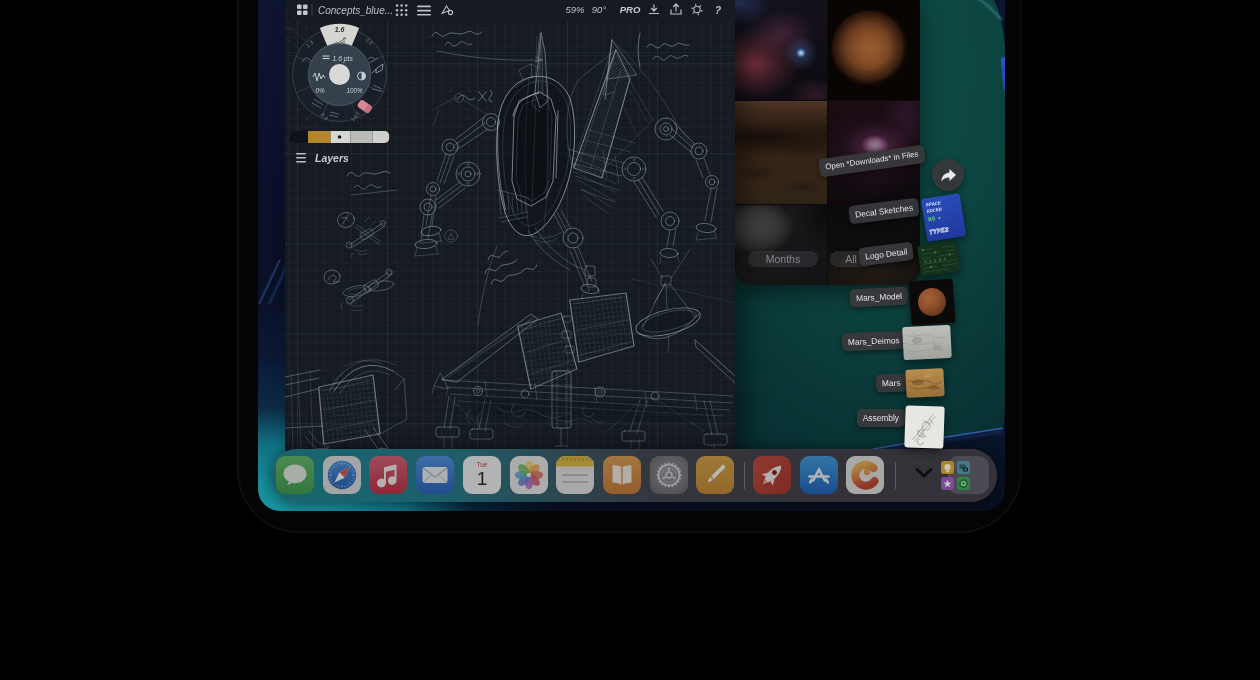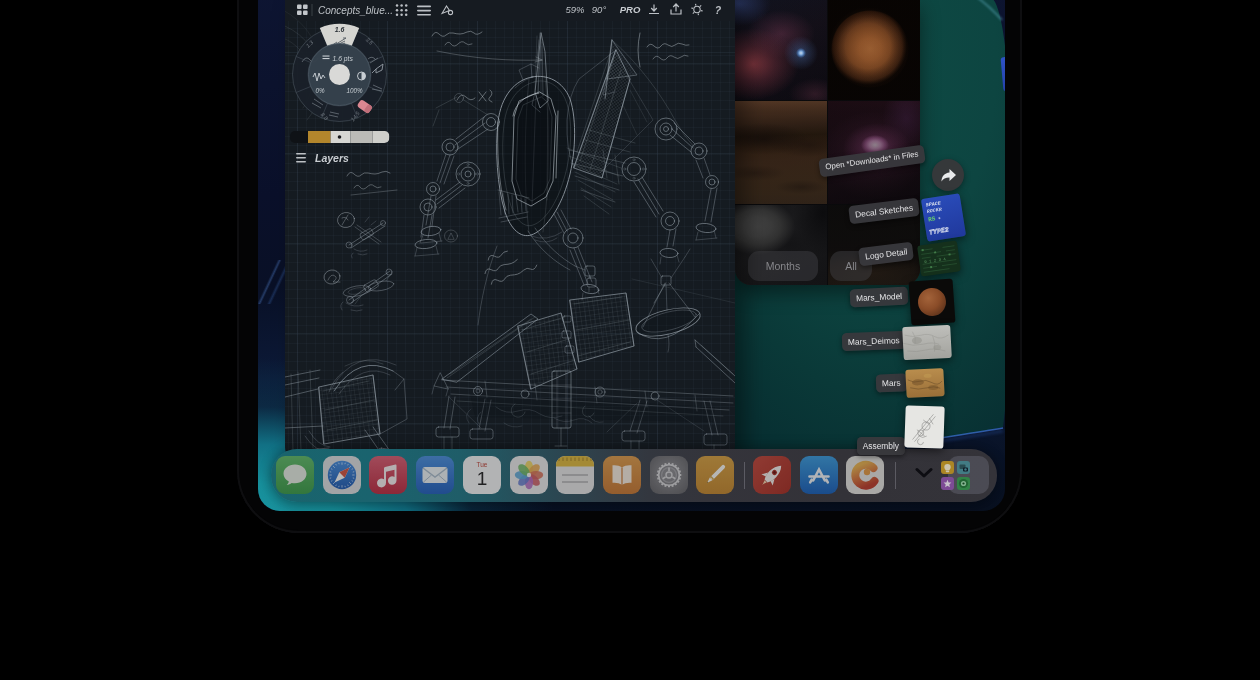--- a/index.html
+++ b/index.html
@@ -56,21 +56,21 @@
   #p5 { background:
     radial-gradient(ellipse 38px 28px at 22px 22px, #a8a8a4 0%, #9a9a96 35%, #7e7e7a 62%, rgba(66,66,64,0) 100%),
     radial-gradient(ellipse 24px 16px at 56px 40px, #29292b 0%, rgba(34,34,36,0) 100%),
     radial-gradient(ellipse 30px 42px at 88px 8px, #101012 0%, rgba(16,16,18,0) 100%),
     linear-gradient(140deg, #222224 0%, #38383a 40%, #28282a 100%); }
   #p6 { background:
     radial-gradient(ellipse 55px 22px at 45px 68px, rgba(105,75,45,0.55) 0%, rgba(70,48,28,0) 100%),
     linear-gradient(180deg, #12100c 0%, #18120d 55%, #332515 80%, #41301d 100%); }
   #phdim { position:absolute; left:0; top:0; width:185px; height:285px;
     background: linear-gradient(180deg, rgba(8,8,10,0.04) 0px, rgba(8,8,10,0.1) 98px, rgba(8,8,10,0.3) 112px, rgba(8,8,10,0.48) 160px, rgba(9,9,11,0.64) 205px, rgba(10,10,12,0.7) 285px); }
-  .seg { position:absolute; top:251px; height:30px; border-radius:11px;
+  .seg { position:absolute; top:251px; height:16px; border-radius:11px;
     background:rgba(64,64,70,0.48); color:#86868a; font-size:10.5px;
     display:flex; align-items:center; justify-content:center; }
 
   
   #concepts { position:absolute; left:27px; top:0; width:450px; height:461px;
     border-radius:0 0 14px 14px; overflow:hidden;
     background:#151b21; box-shadow: 10px 4px 22px rgba(0,0,0,0.4); font-style: italic; }
   #grid { position:absolute; inset:0;
     background-image:
       repeating-linear-gradient(0deg, rgba(58,72,88,0.24) 0 1px, transparent 1px 90px),
@@ -735,21 +735,21 @@
 <div class="pill" style="right:98px;top:374px;transform:rotate(-2deg);">Mars</div>
 <div class="thumb" style="left:648px;top:369px;width:38px;height:28px;transform:rotate(-3deg);background:linear-gradient(180deg,#b98d4d,#9a6f38);">
 <svg width="38" height="28" viewBox="0 0 38 28">
               <g stroke="#6a4e2a" stroke-width="0.9" fill="none" opacity="0.6">
 <path d="M2,10 q6,4 12,2 t12,2 t10,-1 M4,18 q8,3 16,1 t14,1"></path>
               </g>
 <ellipse cx="12" cy="13" rx="6" ry="3" fill="#5e4020" opacity="0.4"></ellipse>
 <ellipse cx="27" cy="19" rx="5" ry="2.5" fill="#5e4020" opacity="0.32"></ellipse>
 <ellipse cx="22" cy="7" rx="4" ry="2" fill="#c9a258" opacity="0.4"></ellipse>
             </svg></div>
-<div class="pill" style="right:100px;top:437px;transform:rotate(0deg);margin-left:26px;">Assembly</div>
+<div class="pill" style="right:100px;top:409px;transform:rotate(0deg);margin-left:26px;">Assembly</div>
 <div class="thumb" style="left:647px;top:406px;width:39px;height:42px;transform:rotate(2deg);background:#e6e6e3;">
 <svg width="39" height="42" viewBox="0 0 39 42">
               <g stroke="#6e6e6c" stroke-width="0.55" fill="none" opacity="0.8">
 <path d="M8,34 L28,8 M10,36 L30,10"></path>
 <circle cx="21" cy="20" r="4"></circle>
                 <circle cx="16" cy="27" r="3"></circle>
 <path d="M14,30 q4,3 8,0 M18,14 l6,4 M12,24 l8,6 M24,12 l4,6"></path>
 <path d="M15,33 a3,3 0 1 0 4,3"></path>
               </g>
             </svg></div>

